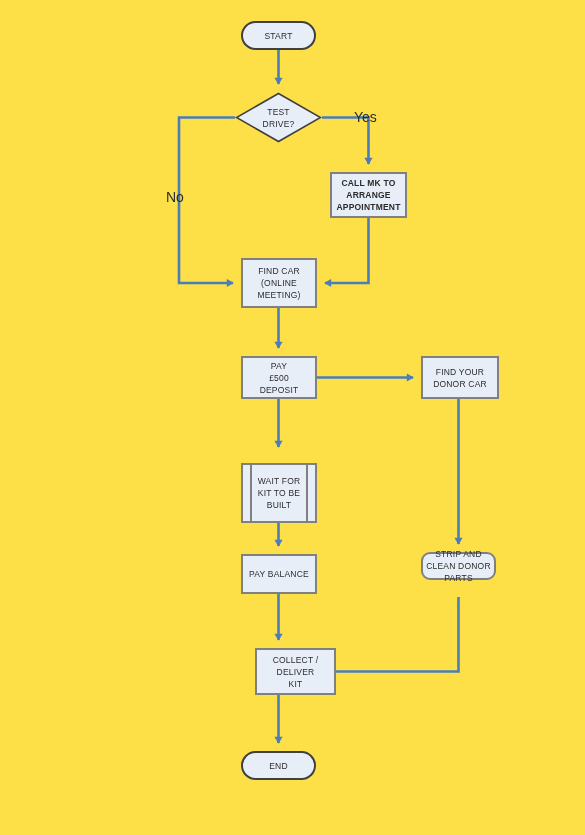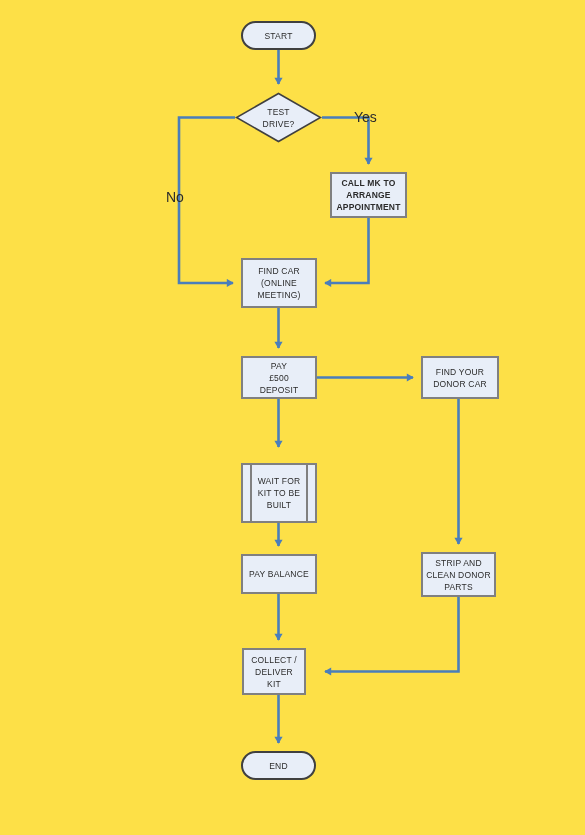--- a/index.html
+++ b/index.html
@@ -174,27 +174,27 @@
     <span class="bar right"></span>
     <span class="label">WAIT FOR
 KIT TO BE
 BUILT</span>
   </div>
 
   <div class="node process" style="left:241px; top:554px; width:76px; height:40px;">
     <span class="label">PAY BALANCE</span>
   </div>
 
-  <div class="node process" style="left:421px; top:552px; width:75px; height:45px;">
+  <div class="node process" style="left:421px; top:552px; width:75px; height:28px;border-radius:9px;">
     <span class="label">STRIP AND
 CLEAN DONOR
 PARTS</span>
   </div>
 
-  <div class="node process" style="left:242px; top:648px; width:64px; height:47px;">
+  <div class="node process" style="left:255px; top:648px; width:81px; height:47px;">
     <span class="label">COLLECT /
 DELIVER
 KIT</span>
   </div>
 
   <div class="node terminator" style="left:241px; top:751px; width:75px; height:29px;">
     <span class="label">END</span>
   </div>
 
   <div class="edge-label" style="left:354px; top:112px;">Yes</div>

